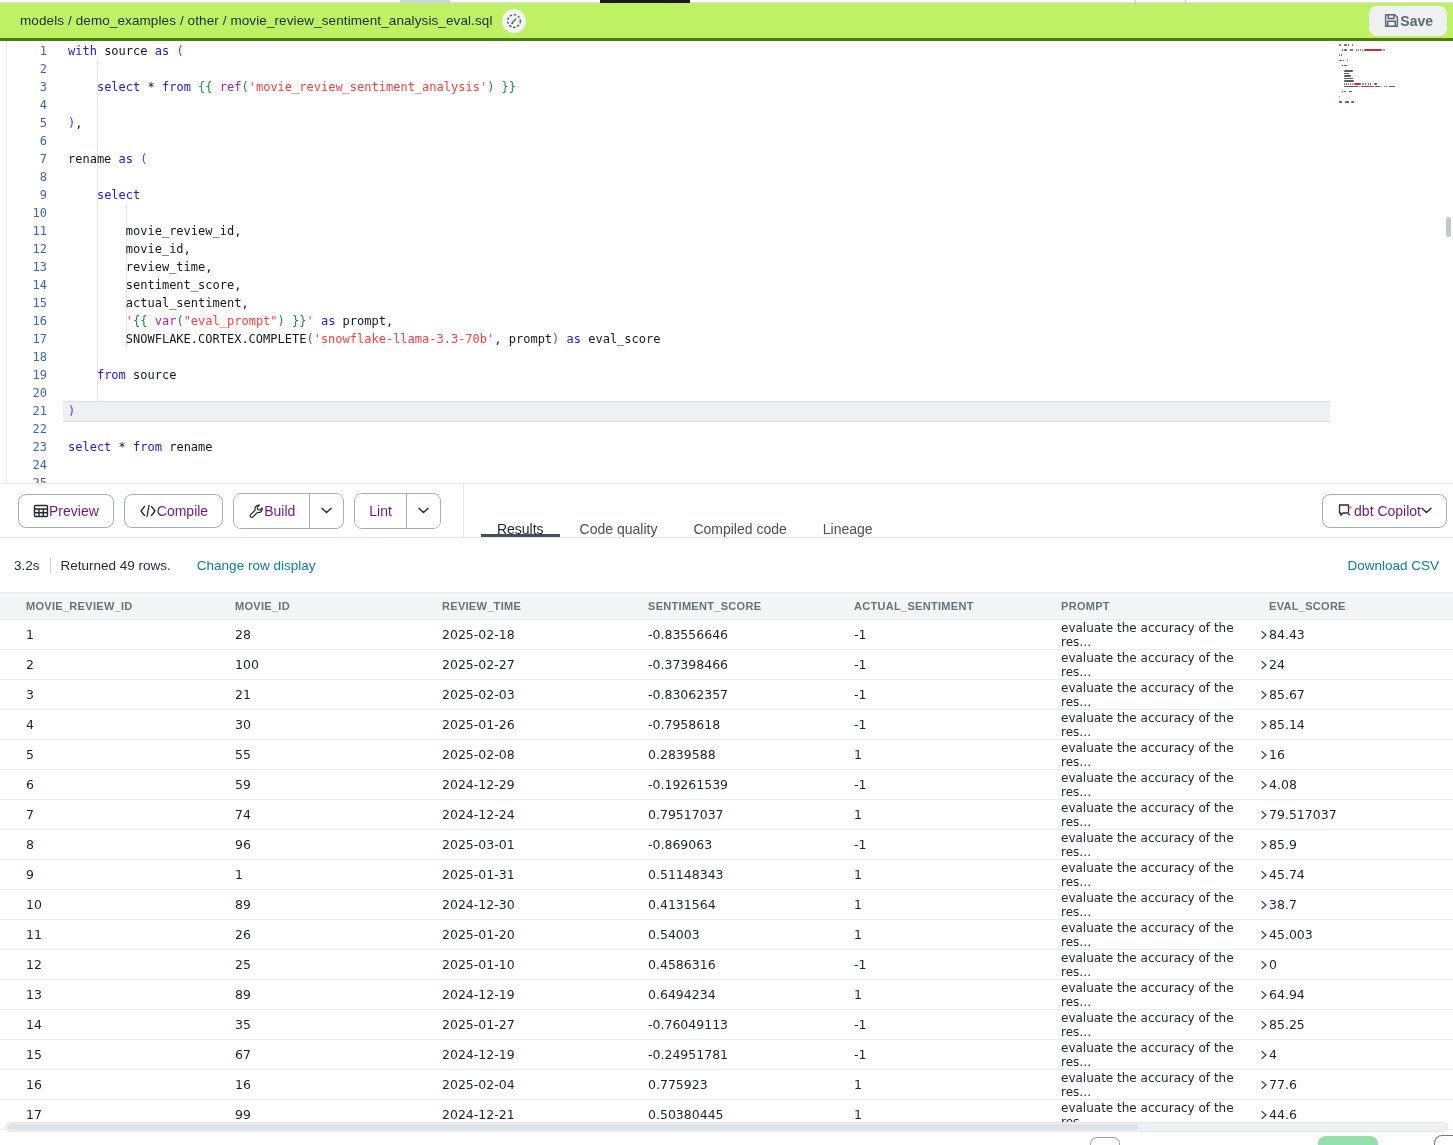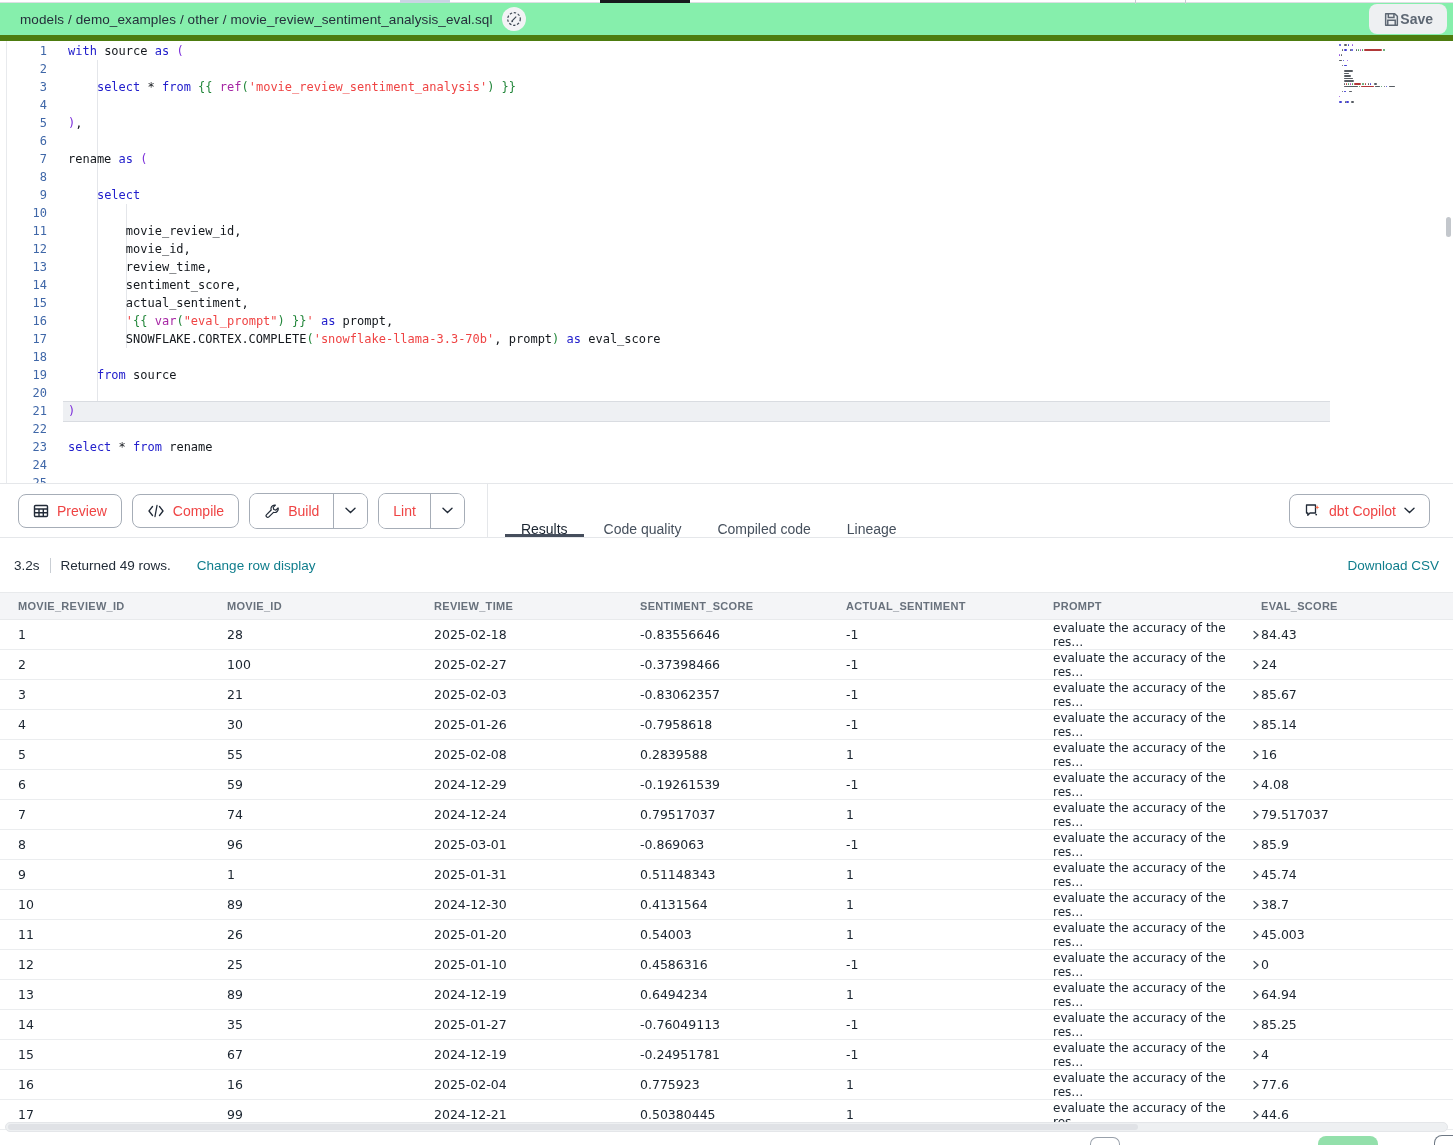--- a/index.html
+++ b/index.html
@@ -8,22 +8,22 @@
          font-family:"Liberation Sans",sans-serif; color:#232d39; }
 
   
   .top-edge { position:absolute; top:0; left:0; width:1453px; height:3px; z-index:5; }
   .top-line { position:absolute; top:2px; left:0; width:1453px; height:1px; background:#dcdfe3; }
   .seg-blue { position:absolute; top:0; left:400px; width:50px; height:3px; background:#c9d5e3; }
   .seg-black{ position:absolute; top:0; left:600px; width:90px; height:3px; background:#17191c; }
   .tick { position:absolute; top:0; width:1px; height:4px; background:#c6cad0; }
 
   
-  .crumb-bar { position:absolute; top:3px; left:0; width:1453px; height:38px; background:#86efac;
-               border-bottom:6px solid #4d7c0f; display:flex; align-items:center; padding:0 6px 0 20px; }
+  .crumb-bar { position:absolute; top:3px; left:0; width:1453px; height:38px; background:#bef264;
+               border-bottom:3px solid #4d7c0f; display:flex; align-items:center; padding:0 6px 0 20px; }
   .crumb { font-size:13.5px; color:#252f3b; letter-spacing:.1px; }
   .file-badge { margin-left:9px; width:24px; height:24px; border-radius:50%; background:#f2f3f5;
                 display:flex; align-items:center; justify-content:center; border:none; cursor:pointer; }
   .save-btn { margin-left:auto; background:#eef0f2; border:none; border-radius:8px; height:30px;
               padding:0 14px; display:flex; align-items:center; color:#5d6773;
               font-size:14px; font-weight:700; cursor:pointer; font-family:inherit; }
 
   
   .editor { position:absolute; top:41px; left:0; width:1453px; height:442px; background:#fff; overflow:hidden; }
   .editor-leftline { position:absolute; top:0; left:6px; width:1px; height:442px; background:#e8eaed; }
@@ -41,45 +41,45 @@
   .guide2 { left:126px; top:163px; height:144px; }
   .minimap { position:absolute; top:1px; right:20px; width:96px; padding:2px 0 0 2px; cursor:pointer; }
   .mline { height:1.6px; margin-bottom:1px; display:flex; gap:1px; }
   .mseg { height:100%; border-radius:1px; opacity:.85; }
   .vscroll { position:absolute; right:2px; top:176px; width:5px; height:20px; border-radius:3px; background:#c3c7cc; cursor:pointer; }
 
   
   .toolbar { position:absolute; top:483px; left:0; width:1453px; height:55px; background:#fff;
              border-top:1px solid #e5e7ea; border-bottom:1px solid #e5e7ea;
              display:flex; align-items:center; padding:0 6px 0 18px; }
-  .btn, .split-seg { height:34px; background:#fff; color:#ef4444; font-size:14px; font-weight:500;
-         display:flex; align-items:center; gap:8px; cursor:pointer; font-family:inherit; }
+  .btn, .split-seg { height:34px; background:#fff; color:#701a75; font-size:14px; font-weight:500;
+         display:flex; align-items:center; cursor:pointer; font-family:inherit; }
   .btn { border:1px solid #a6adb7; border-radius:8px; padding:0 14px; margin-right:10px; }
   .split { display:flex; border:1px solid #a6adb7; border-radius:8px; overflow:hidden; margin-right:10px; }
   .split-seg { border:none; padding:0 14px; }
   .split-seg.arrow { padding:0 11px; border-left:1px solid #a6adb7; }
   .tb-divider { width:1px; align-self:stretch; background:#e5e7ea; margin-left:12px; }
   .tabs { display:flex; gap:36px; margin-left:33px; height:100%; align-items:flex-end; }
   .tab { font-size:14px; color:#46505d; position:relative; display:flex; align-items:center; cursor:pointer; }
   .tab.active { color:#1b2531; }
   .tab.active::after { content:''; position:absolute; left:-16px; right:-16px; bottom:0; height:3px; background:#454e5c; }
-  .copilot { margin-left:auto; margin-right:17px; }
+  .copilot { margin-left:auto; margin-right:0; }
 
   
   .results-bar { position:absolute; top:539px; left:0; width:1453px; height:53px;
                  display:flex; align-items:center; padding:0 14px; font-size:13.5px; color:#232d39; }
   .vline { width:1px; height:15px; background:#c9ced4; margin:0 10px; }
   a.link { color:#0f7d8c; text-decoration:none; cursor:pointer; }
   .crd { margin-left:26px; }
   .dlcsv { margin-left:auto; }
 
   
   .rtable { position:absolute; top:592px; left:0; width:1453px; }
   .rt-head, .rt-row { display:grid; grid-template-columns:209px 207px 206px 206px 207px 208px 1fr;
-                      align-items:center; padding-left:18px; }
+                      align-items:center; padding-left:26px; }
   .rt-head { height:28px; background:#f4f5f7; border-top:1px solid #e8eaec; border-bottom:1px solid #e8eaec;
              font-size:11px; font-weight:700; color:#68717c; letter-spacing:.3px; }
   .rt-row { height:30px; border-bottom:1px solid #ebedef; font-size:12.5px; color:#1a242f;
             font-family:"DejaVu Sans",sans-serif; }
   .pcell { display:flex; align-items:center; gap:9px; font-size:12px; }
   .pcell svg { flex:none; }
 
   
   .hscroll { position:absolute; top:1122px; left:5px; width:1443px; height:10px; border-radius:5px;
              background:#eef0f2; border:1px solid #e4e6e9; cursor:pointer; }

